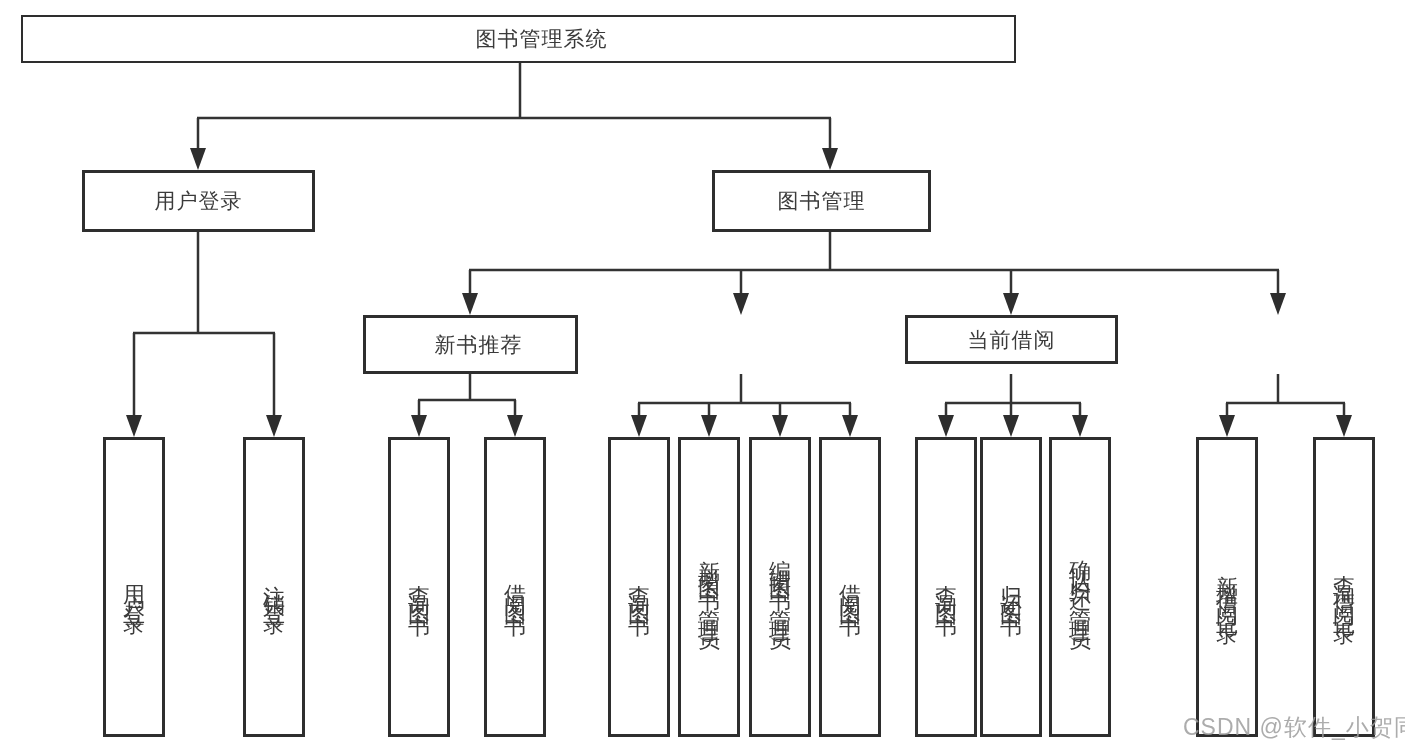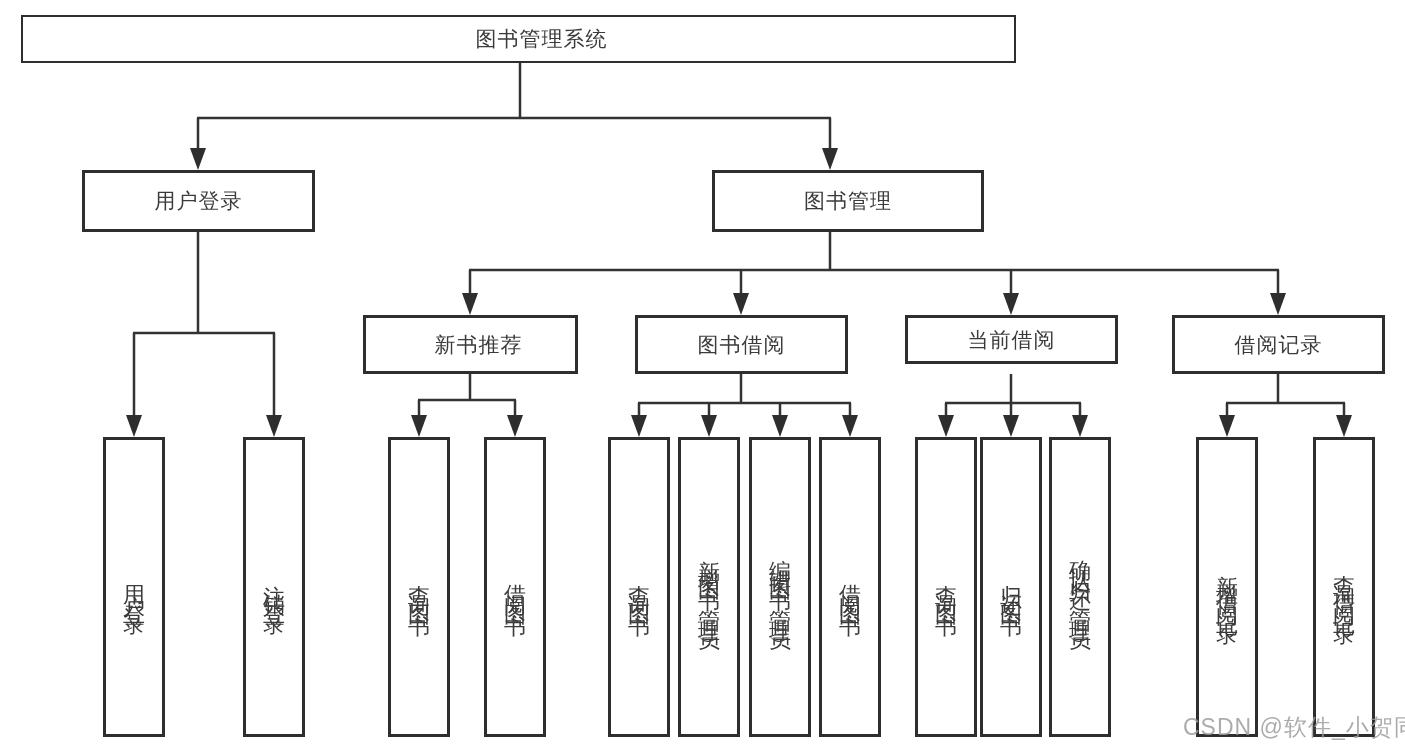--- a/index.html
+++ b/index.html
@@ -135,26 +135,24 @@
       <polygon points="1072,415 1088,415 1080,437"></polygon>
 
       <polygon points="1219,415 1235,415 1227,437"></polygon>
       <polygon points="1336,415 1352,415 1344,437"></polygon>
     </g>
   </svg>
 
   <div class="box h root" style="left:21px; top:15px; width:995px; height:48px;padding-left:46px;">图书管理系统</div>
 
   <div class="box h" style="left:82px; top:170px; width:233px; height:62px;">用户登录</div>
-  <div class="box h" style="left:712px; top:170px; width:272px; height:62px;">图书管理</div>
+  <div class="box h" style="left:712px; top:170px; width:219px; height:62px;">图书管理</div>
 
   <div class="box h" style="left:363px; top:315px; width:215px; height:59px;padding-left:16px;">新书推荐</div>
-  <div class="box h" style="left:635px; top:315px; width:213px; height:59px;">图书借阅</div>
   <div class="box h" style="left:905px; top:315px; width:213px; height:49px;">当前借阅</div>
-  <div class="box h" style="left:1172px; top:315px; width:213px; height:59px;">借阅记录</div>
 
   <div class="box v" style="left:103px; top:437px; width:62px; height:300px;">用户登录</div>
   <div class="box v" style="left:243px; top:437px; width:62px; height:300px;">注销登录</div>
 
   <div class="box v" style="left:388px; top:437px; width:62px; height:300px;">查询图书</div>
   <div class="box v" style="left:484px; top:437px; width:62px; height:300px;">借阅图书</div>
 
   <div class="box v" style="left:608px; top:437px; width:62px; height:300px;">查询图书</div>
   <div class="box v" style="left:678px; top:437px; width:62px; height:300px;">新增图书（管理员）</div>
   <div class="box v" style="left:749px; top:437px; width:62px; height:300px;">编辑图书（管理员）</div>

